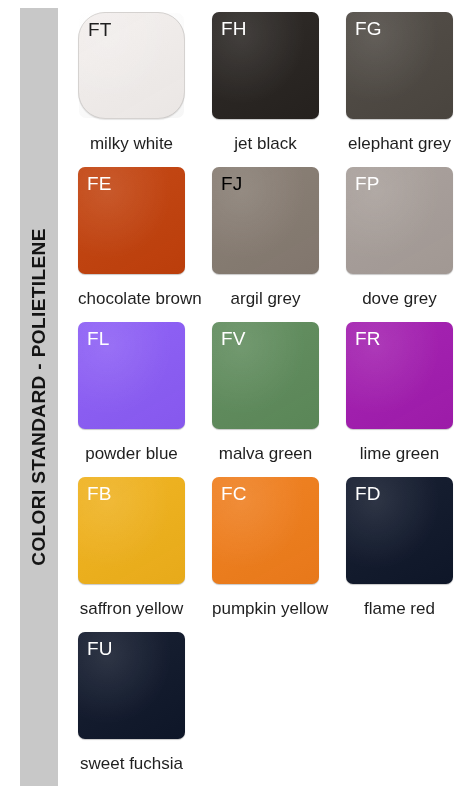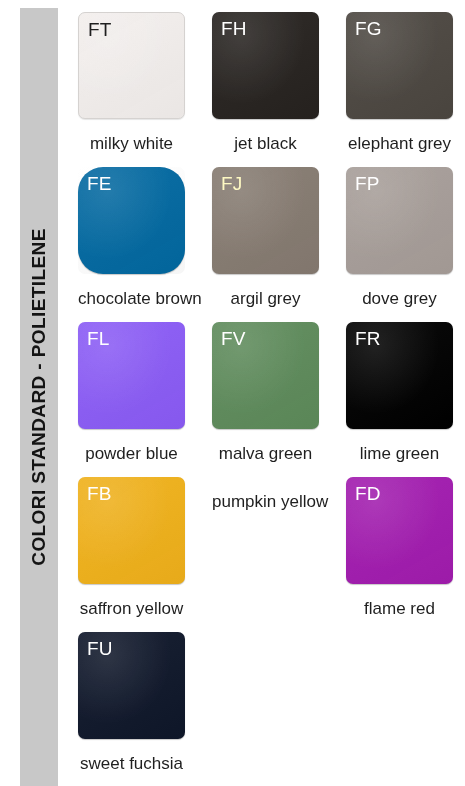--- a/index.html
+++ b/index.html
@@ -110,48 +110,48 @@
 </head>
 <body>
 
 <div id="side-banner">
   <span id="side-banner-label">COLORI STANDARD - POLIETILENE</span>
 </div>
 
 <div id="swatch-grid">
     <div class="swatch-row">
       <div class="swatch-cell">
-        <div class="swatch-chip pale" style="background: rgb(243, 239, 237);">
+        <div class="swatch-chip pale" style="background: rgb(243, 239, 237); border-radius: 27px;">
           <span class="swatch-code" style="color: rgb(31, 31, 31);">FT</span>
         </div>
         <div class="swatch-name">milky white</div>
       </div>
       <div class="swatch-cell">
         <div class="swatch-chip" style="background: rgb(39, 35, 32);">
           <span class="swatch-code" style="color: rgb(255, 255, 255);">FH</span>
         </div>
         <div class="swatch-name">jet black</div>
       </div>
       <div class="swatch-cell">
         <div class="swatch-chip" style="background: rgb(76, 71, 65);">
           <span class="swatch-code" style="color: rgb(255, 255, 255);">FG</span>
         </div>
         <div class="swatch-name">elephant grey</div>
       </div>
     </div>
     <div class="swatch-row">
       <div class="swatch-cell">
-        <div class="swatch-chip" style="background: #0369a1; border-radius: 25px;">
+        <div class="swatch-chip" style="background: #c2410c;">
           <span class="swatch-code" style="color: rgb(255, 255, 255);">FE</span>
         </div>
         <div class="swatch-name">chocolate brown</div>
       </div>
       <div class="swatch-cell">
         <div class="swatch-chip" style="background: rgb(134, 123, 113);">
-          <span class="swatch-code" style="color: #fef9c3;">FJ</span>
+          <span class="swatch-code" style="color: #000000;">FJ</span>
         </div>
         <div class="swatch-name">argil grey</div>
       </div>
       <div class="swatch-cell">
         <div class="swatch-chip" style="background: rgb(167, 158, 153);">
           <span class="swatch-code" style="color: rgb(255, 255, 255);">FP</span>
         </div>
         <div class="swatch-name">dove grey</div>
       </div>
     </div>
@@ -162,38 +162,41 @@
         </div>
         <div class="swatch-name">powder blue</div>
       </div>
       <div class="swatch-cell">
         <div class="swatch-chip" style="background: rgb(94, 139, 91); padding-left: 10px;">
           <span class="swatch-code" style="color: rgb(255, 255, 255);">FV</span>
         </div>
         <div class="swatch-name">malva green</div>
       </div>
       <div class="swatch-cell">
-        <div class="swatch-chip" style="background: #000000;">
+        <div class="swatch-chip" style="background: #a21caf;">
           <span class="swatch-code" style="color: rgb(255, 255, 255);">FR</span>
         </div>
         <div class="swatch-name">lime green</div>
       </div>
     </div>
     <div class="swatch-row">
       <div class="swatch-cell">
         <div class="swatch-chip" style="background: rgb(240, 177, 27);">
           <span class="swatch-code" style="color: rgb(255, 255, 255);">FB</span>
         </div>
         <div class="swatch-name">saffron yellow</div>
       </div>
       <div class="swatch-cell">
+        <div class="swatch-chip" style="background: rgb(240, 125, 27);">
+          <span class="swatch-code" style="color: rgb(255, 255, 255);">FC</span>
+        </div>
         <div class="swatch-name">pumpkin yellow</div>
       </div>
       <div class="swatch-cell">
-        <div class="swatch-chip" style="background: #a21caf; padding-left: 48px;">
+        <div class="swatch-chip" style="background: #0f172a; padding-left: 48px;">
           <span class="swatch-code" style="color: rgb(255, 255, 255);">FD</span>
         </div>
         <div class="swatch-name">flame red</div>
       </div>
     </div>
     <div class="swatch-row">
       <div class="swatch-cell">
         <div class="swatch-chip" style="background: #0f172a;">
           <span class="swatch-code" style="color: rgb(255, 255, 255);">FU</span>
         </div>

